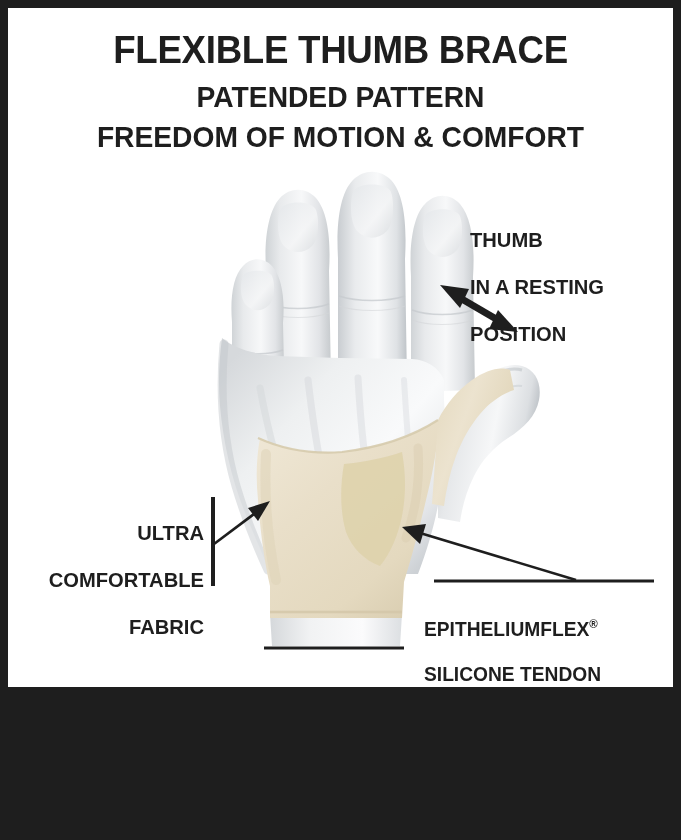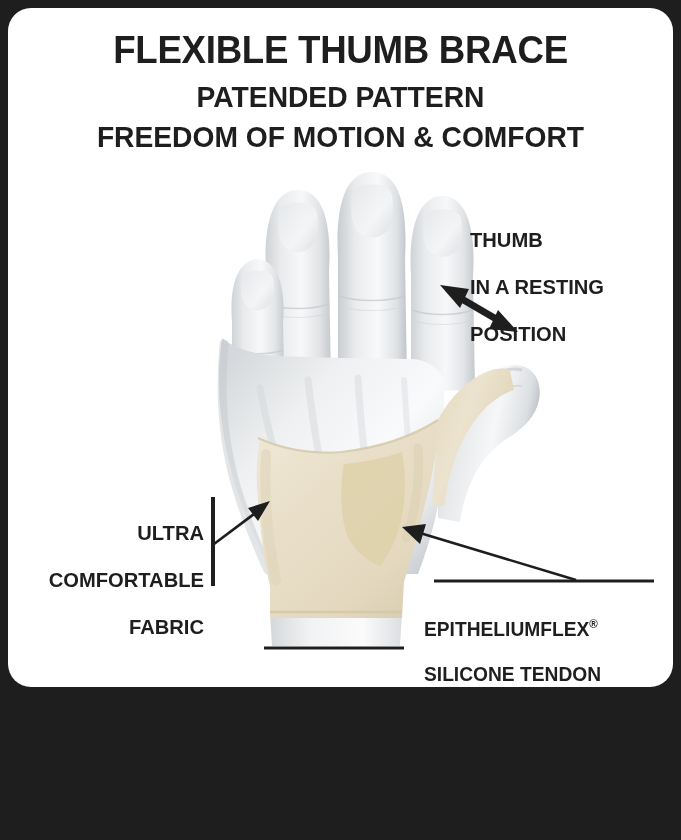--- a/index.html
+++ b/index.html
@@ -14,21 +14,20 @@
     width:681px;height:840px;
     background:#1e1e1e;
     box-sizing:border-box;
     padding:8px;
   }
   .panel{
     position:relative;
     background:#ffffff;
     box-sizing:border-box;
     overflow:hidden;
-    border-radius:23px;
   }
   #top-panel{height:679px;width:100%;}
   #divider{height:6px;background:#1e1e1e;width:100%;}
   #bottom-panel{height:139px;width:100%;}
 
   
   .headings{
     position:absolute;top:0;left:0;right:0;
     text-align:center;
     color:#1e1e1e;

